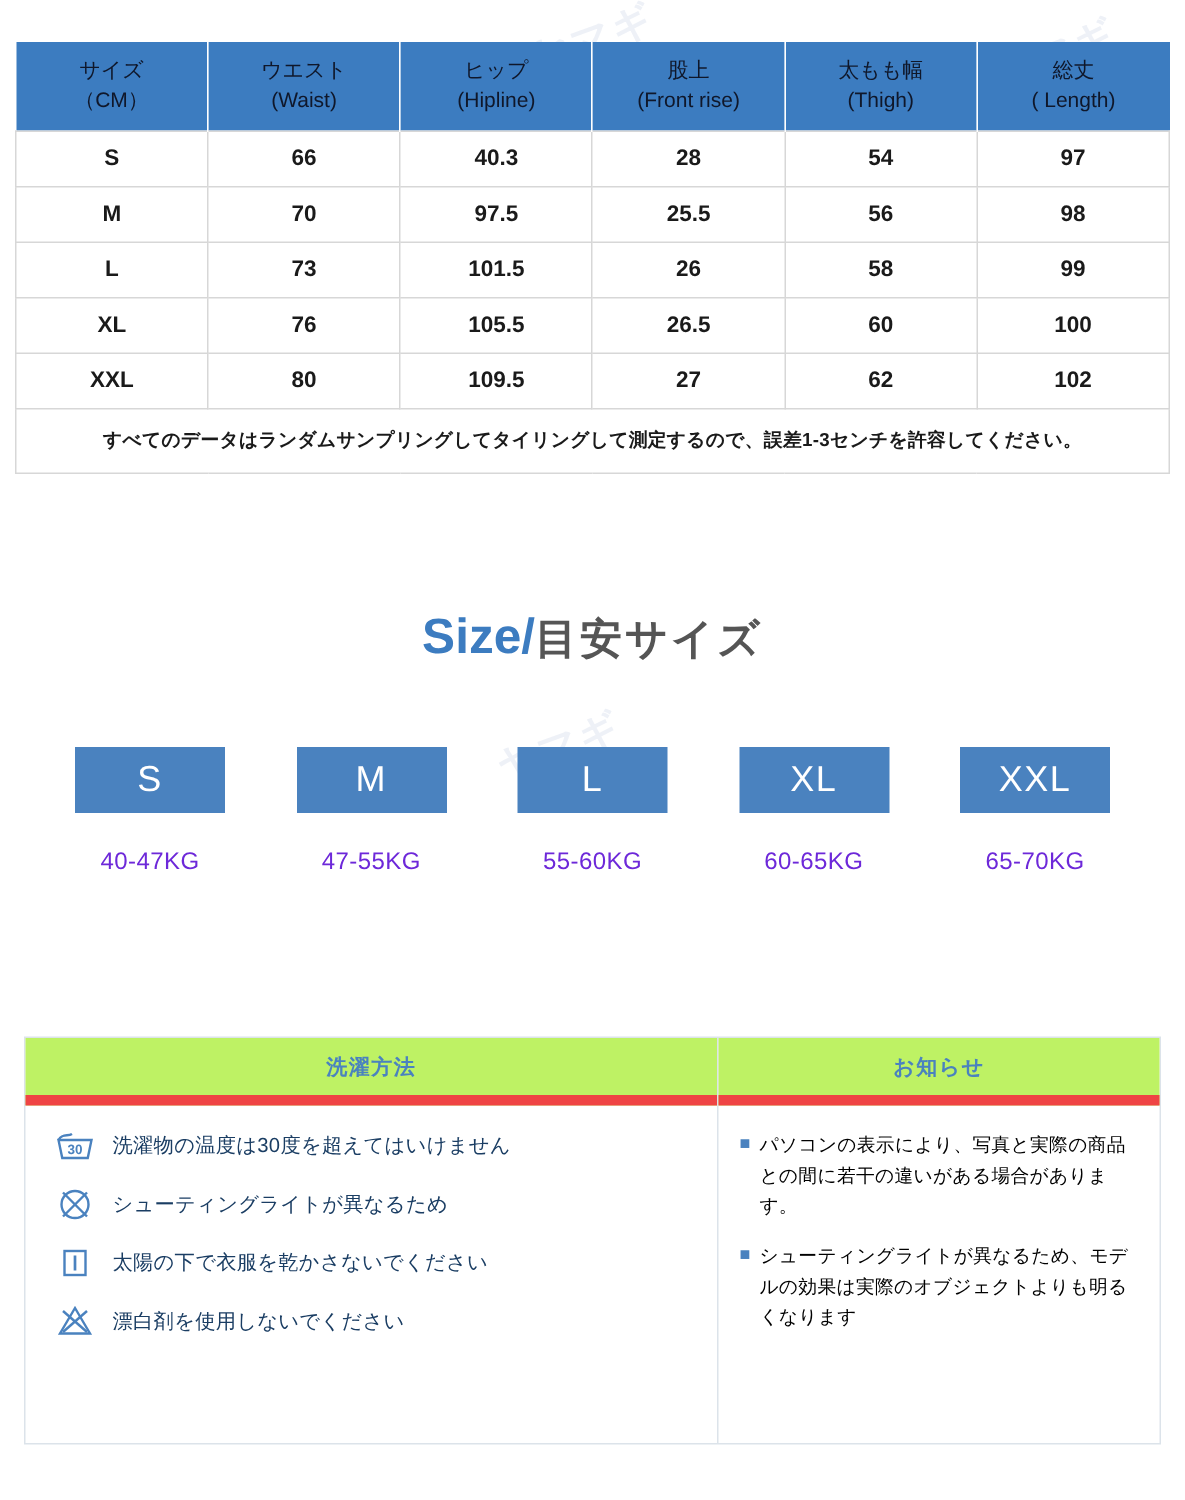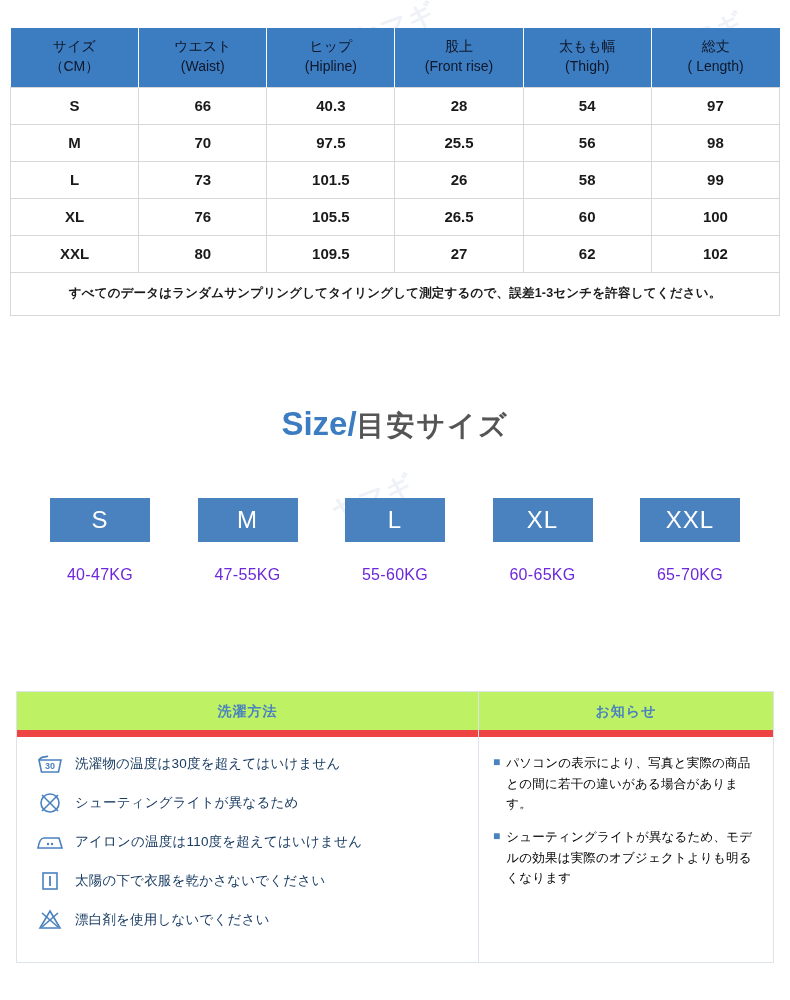--- a/index.html
+++ b/index.html
@@ -338,30 +338,20 @@
         <div class="care-icon">
           <svg width="26" height="24" viewBox="0 0 26 24">
             <circle cx="13" cy="12" r="9" fill="none" stroke="#4a82bf" stroke-width="1.6"></circle>
             <line x1="5" y1="4" x2="21" y2="20" stroke="#4a82bf" stroke-width="1.6"></line>
             <line x1="21" y1="4" x2="5" y2="20" stroke="#4a82bf" stroke-width="1.6"></line>
           </svg>
         </div>
         <div class="care-text">シューティングライトが異なるため</div>
       </div>
 
-      <div class="care-row">
-        <div class="care-icon">
-          <svg width="30" height="22" viewBox="0 0 30 22">
-            <path d="M3 17 L27 17 L24 7 L9 7 C6 7, 4 11, 3 17 Z" fill="none" stroke="#4a82bf" stroke-width="1.6"></path>
-            <circle cx="13" cy="13" r="1.2" fill="#4a82bf"></circle>
-            <circle cx="17" cy="13" r="1.2" fill="#4a82bf"></circle>
-          </svg>
-        </div>
-        <div class="care-text">アイロンの温度は110度を超えてはいけません</div>
-      </div>
 
       <div class="care-row">
         <div class="care-icon">
           <svg width="22" height="24" viewBox="0 0 22 24">
             <rect x="4" y="4" width="14" height="16" fill="none" stroke="#4a82bf" stroke-width="1.6"></rect>
             <line x1="11" y1="7" x2="11" y2="17" stroke="#4a82bf" stroke-width="1.8"></line>
           </svg>
         </div>
         <div class="care-text">太陽の下で衣服を乾かさないでください</div>
       </div>

